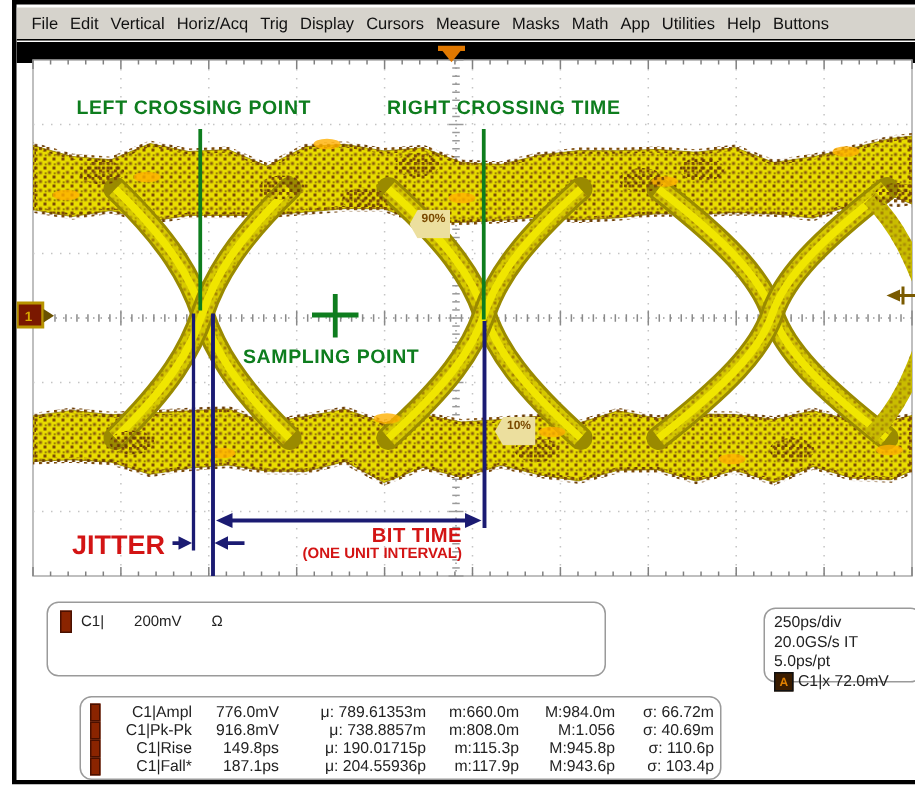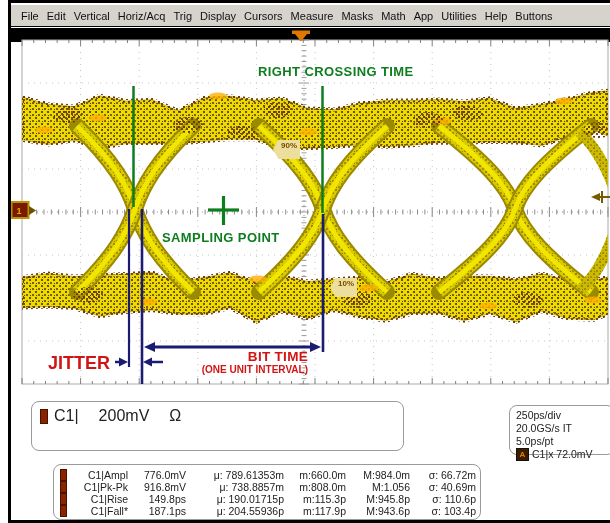--- a/index.html
+++ b/index.html
@@ -17,21 +17,21 @@
   .green-lbl{color:var(--annotation-green,#0e7d1e);font-size:13px;letter-spacing:.4px;}
   .red-lbl{color:var(--annotation-red,#d31414);}
   #bittime-wrap{position:absolute;left:157px;top:346px;width:140px;text-align:right;z-index:3;}
   #bittime-main{font-weight:bold;font-size:13.5px;color:var(--annotation-red,#d31414);letter-spacing:.3px;}
   #bittime-sub{font-weight:bold;font-size:10px;color:var(--annotation-red,#d31414);}
   .flag{position:absolute;z-index:3;font-size:8px;font-weight:bold;color:#7a4a00;
     background:#ecdf9e;padding:1px 3px 9px 8px;line-height:9px;
     clip-path:polygon(0 50%,20% 0,100% 0,100% 100%,20% 100%);}
   
   .robox{position:absolute;z-index:3;background:#fff;border:1px solid #9a9a9a;
-    border-radius:8px;box-sizing:border-box;font-size:16px;color:#222;}
+    border-radius:8px;box-sizing:border-box;font-size:10px;color:#222;}
   #chbox{left:20px;top:398px;width:373px;height:50px;padding:5px 8px;}
   #chbox .row,#trigbox .trow{display:flex;align-items:center;gap:6px;}
   .chan-swatch{display:inline-block;width:6px;height:13px;background:#8a2400;
     border:1px solid #4a1000;}
   #trigbox{left:498px;top:402px;width:106px;height:50px;padding:3px 6px;font-size:10.5px;line-height:13px;}
   .trig-icon{display:inline-flex;align-items:center;justify-content:center;width:11px;height:11px;
     background:#3a1c00;color:#e08000;font-size:8px;font-weight:bold;border:1px solid #111;}
   #measbox{left:42px;top:461px;width:428px;height:56px;padding:4px 6px;font-size:10.5px;line-height:12px;}
   .mrow{display:grid;grid-template-columns:12px 56px 58px 98px 62px 64px 66px;align-items:center;height:12px;text-align:right;}
   .mrow .msw{width:5px;height:10px;background:#8a2400;border:1px solid #4a1000;}
@@ -431,20 +431,21 @@
       <rect x="0.5" y="199" width="17" height="16" fill="#7a1800" stroke="#b89400" stroke-width="2"></rect>
       <text x="5.5" y="211" font-size="9" font-weight="bold" fill="#d8a800">1</text>
       <polygon points="18,203 25,207.5 18,212" fill="#6a5200"></polygon>
 
       <line x1="584" y1="194" x2="601" y2="194" stroke="#7a5a00" stroke-width="2"></line>
       <polygon points="580,194 589,190 589,198" fill="#7a5a00"></polygon>
       <line x1="591" y1="188" x2="591" y2="200" stroke="#7a5a00" stroke-width="2"></line>
     </g>
   </svg>
 
+  <div class="lbl green-lbl" style="left:40px;top:61px">LEFT CROSSING POINT</div>
   <div class="lbl green-lbl" style="left:247px;top:61px">RIGHT CROSSING TIME</div>
   <div class="lbl green-lbl" style="left:151px;top:227px">SAMPLING POINT</div>
 
   <div class="lbl red-lbl" style="left:37px;top:350px;font-size:18px">JITTER</div>
   <div id="bittime-wrap">
     <div id="bittime-main">BIT TIME</div>
     <div id="bittime-sub">(ONE UNIT INTERVAL)</div>
   </div>
 
   <div class="flag" style="left:262px;top:137px">90%</div>

